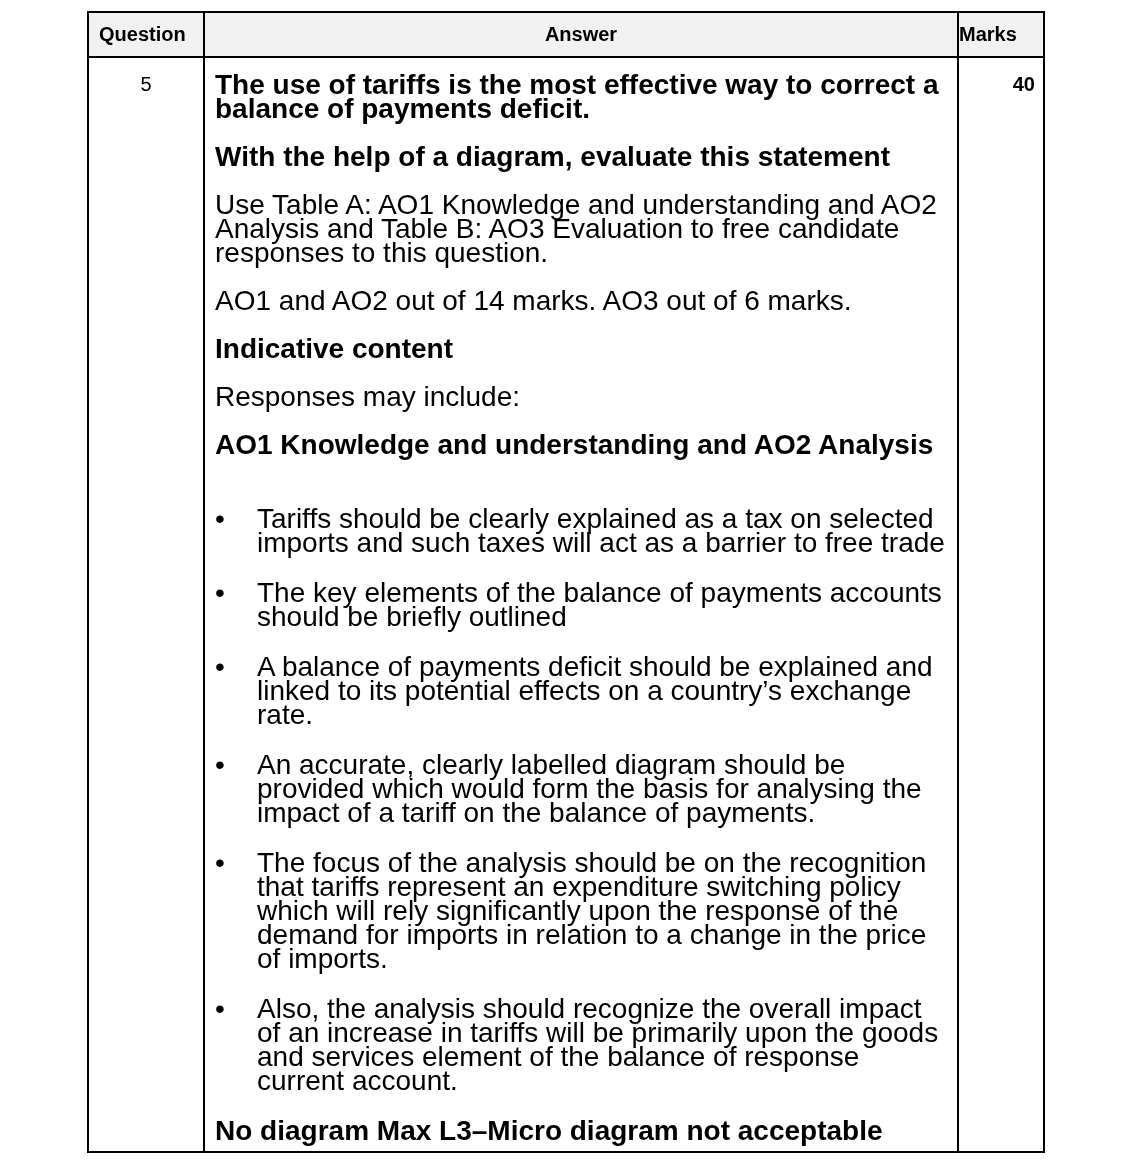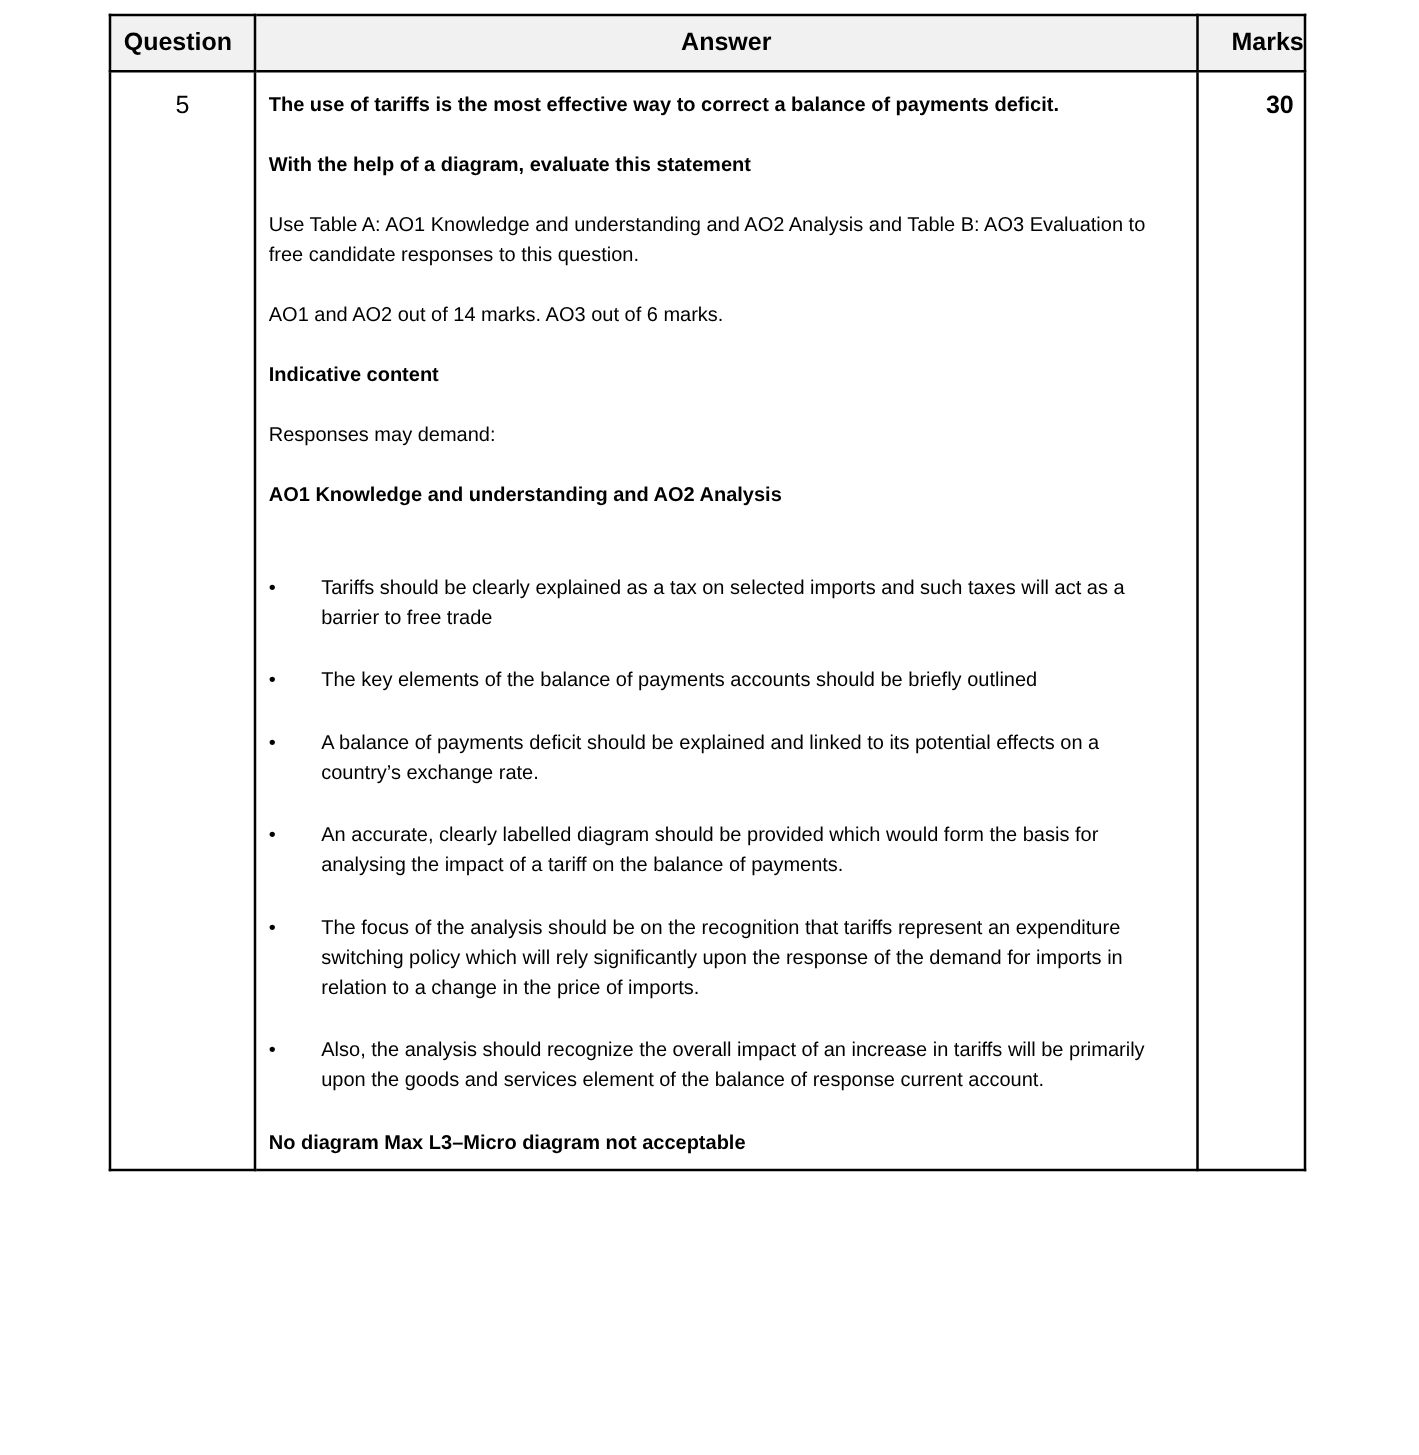--- a/index.html
+++ b/index.html
@@ -3,25 +3,25 @@
 <meta charset="utf-8">
 <style>
   html, body { margin:0; padding:0; background:#ffffff; }
   body { width:1135px; height:1164px; position:relative; font-family:"Liberation Sans", sans-serif; color:#000; }
   table.ms { position:absolute; left:87px; top:11px; width:956px; border-collapse:collapse; table-layout:fixed; }
   table.ms td, table.ms th { border:2px solid #000; padding:0; vertical-align:top; }
   col.c1 { width:116px; } col.c2 { width:754px; } col.c3 { width:86px; }
   th { background:#f1f1f1; font-weight:bold; font-size:20px; height:43px; vertical-align:middle !important; }
   th.q { text-align:left; padding-left:10px !important; }
   th.a { text-align:center;margin-top:28px; }
-  th.m { text-align:right; }
+  th.m { text-align:left; }
   td.or { height:45px; font-weight:bold; font-size:20px; padding-left:10px !important; vertical-align:middle !important; }
   td.qnum { text-align:center; font-size:20px; padding-top:15px !important; }
   td.marks { text-align:right; font-weight:bold; font-size:20px; padding-top:15px !important; padding-right:8px !important; }
-  td.ans { padding:15px 10px 8px 10px !important; font-size:16px; line-height:24px; }
+  td.ans { padding:15px 10px 8px 10px !important; font-size:28px; line-height:24px; }
   .p { margin:0 0 24px 0; }
   .b { font-weight:bold; }
   .gap { height:26px; }
   ul.bl { list-style:none; margin:0; padding:0; }
   ul.bl li { position:relative; padding-left:42px; margin-bottom:26px; }
   ul.bl li .dot { position:absolute; left:0; top:0; }
   .last { margin:0; }
 </style>
 </head>
 <body>
@@ -39,29 +39,29 @@
     <th class="m">Marks</th>
   </tr>
   <tr>
     <td class="qnum">5</td>
     <td class="ans">
       <p class="p b">The use of tariffs is the most effective way to correct a balance of payments deficit.</p>
       <p class="p b">With the help of a diagram, evaluate this statement</p>
       <p class="p">Use Table A: AO1 Knowledge and understanding and AO2 Analysis and Table B: AO3 Evaluation to free candidate responses to this question.</p>
       <p class="p">AO1 and AO2 out of 14 marks. AO3 out of 6 marks.</p>
       <p class="p b">Indicative content</p>
-      <p class="p">Responses may demand:</p>
+      <p class="p">Responses may include:</p>
       <p class="p b">AO1 Knowledge and understanding and AO2 Analysis</p>
       <div class="gap"></div>
       <ul class="bl">
         <li><span class="dot">•</span><span>Tariffs should be clearly explained as a tax on selected imports and such taxes will act as a barrier to free trade</span></li>
         <li><span class="dot">•</span><span>The key elements of the balance of payments accounts should be briefly outlined</span></li>
         <li><span class="dot">•</span><span>A balance of payments deficit should be explained and linked to its potential effects on a country’s exchange rate.</span></li>
         <li><span class="dot">•</span><span>An accurate, clearly labelled diagram should be provided which would form the basis for analysing the impact of a tariff on the balance of payments.</span></li>
         <li><span class="dot">•</span><span>The focus of the analysis should be on the recognition that tariffs represent an expenditure switching policy which will rely significantly upon the response of the demand for imports in relation to a change in the price of imports.</span></li>
         <li><span class="dot">•</span><span>Also, the analysis should recognize the overall impact of an increase in tariffs will be primarily upon the goods and services element of the balance of response current account.</span></li>
       </ul>
       <p class="last b">No diagram Max L3–Micro diagram not acceptable</p>
     </td>
-    <td class="marks">30</td>
+    <td class="marks">40</td>
   </tr>
 </tbody>
   </table>
 
 </body></html>

